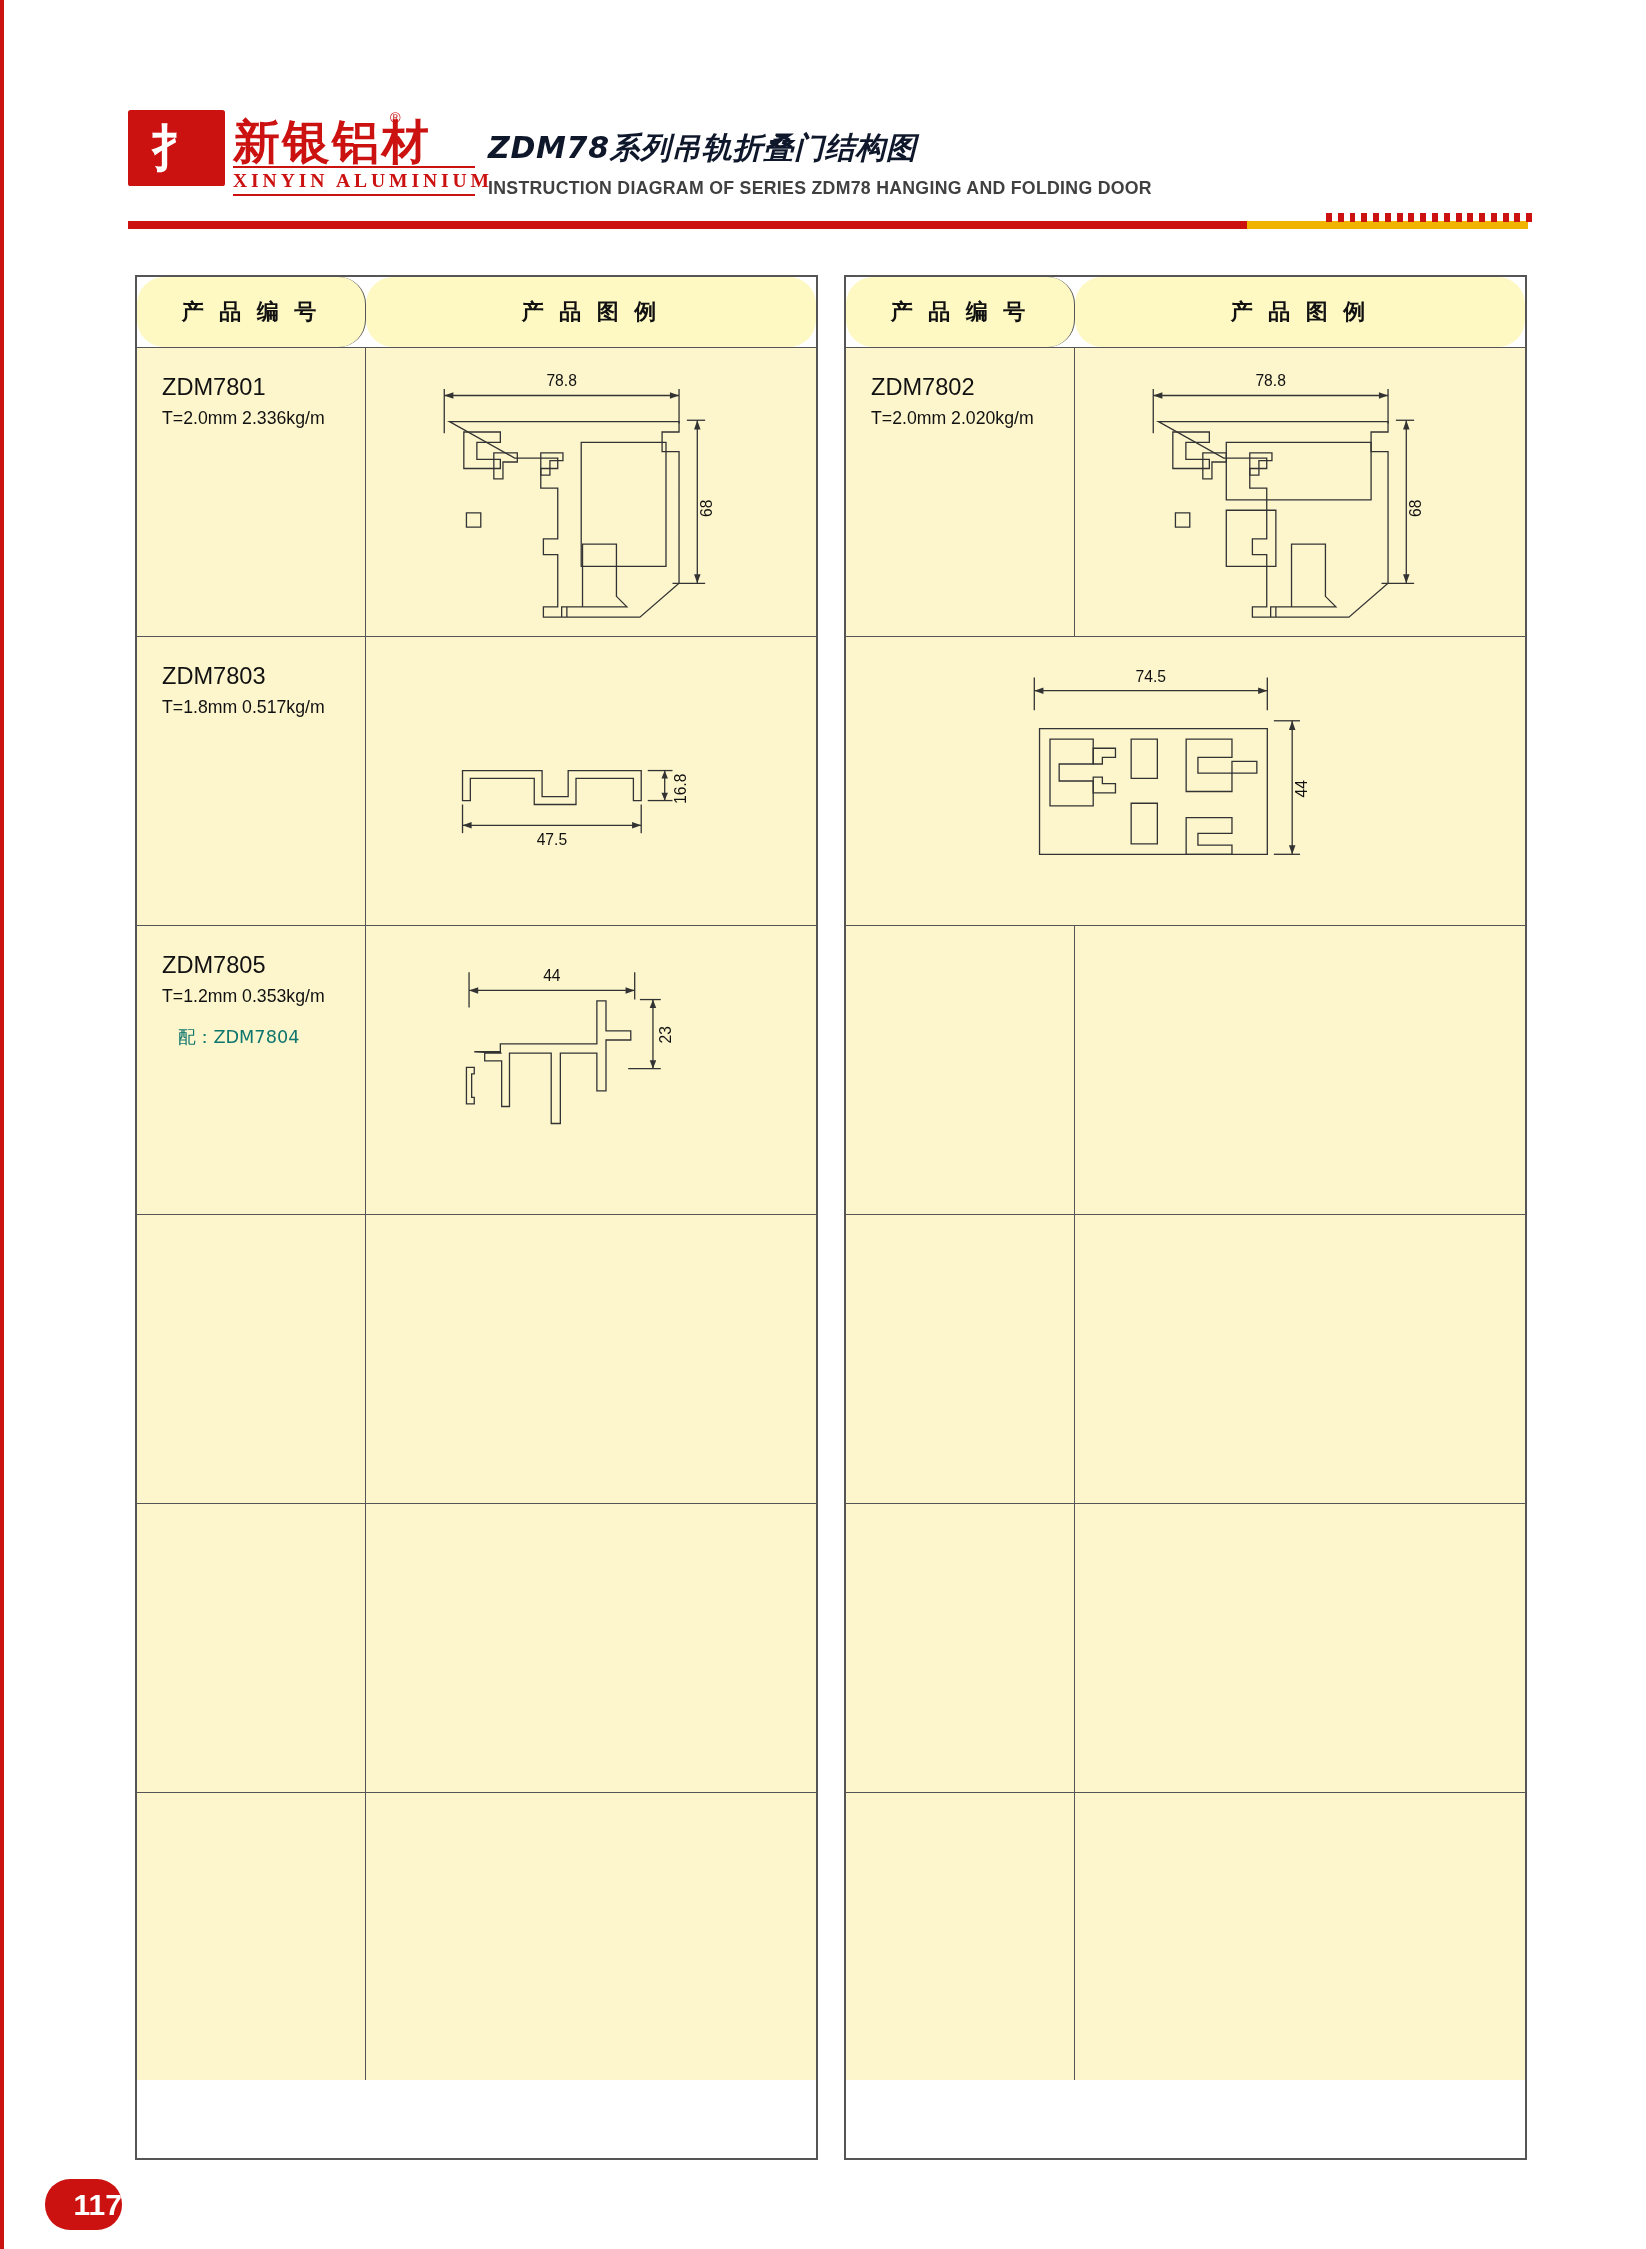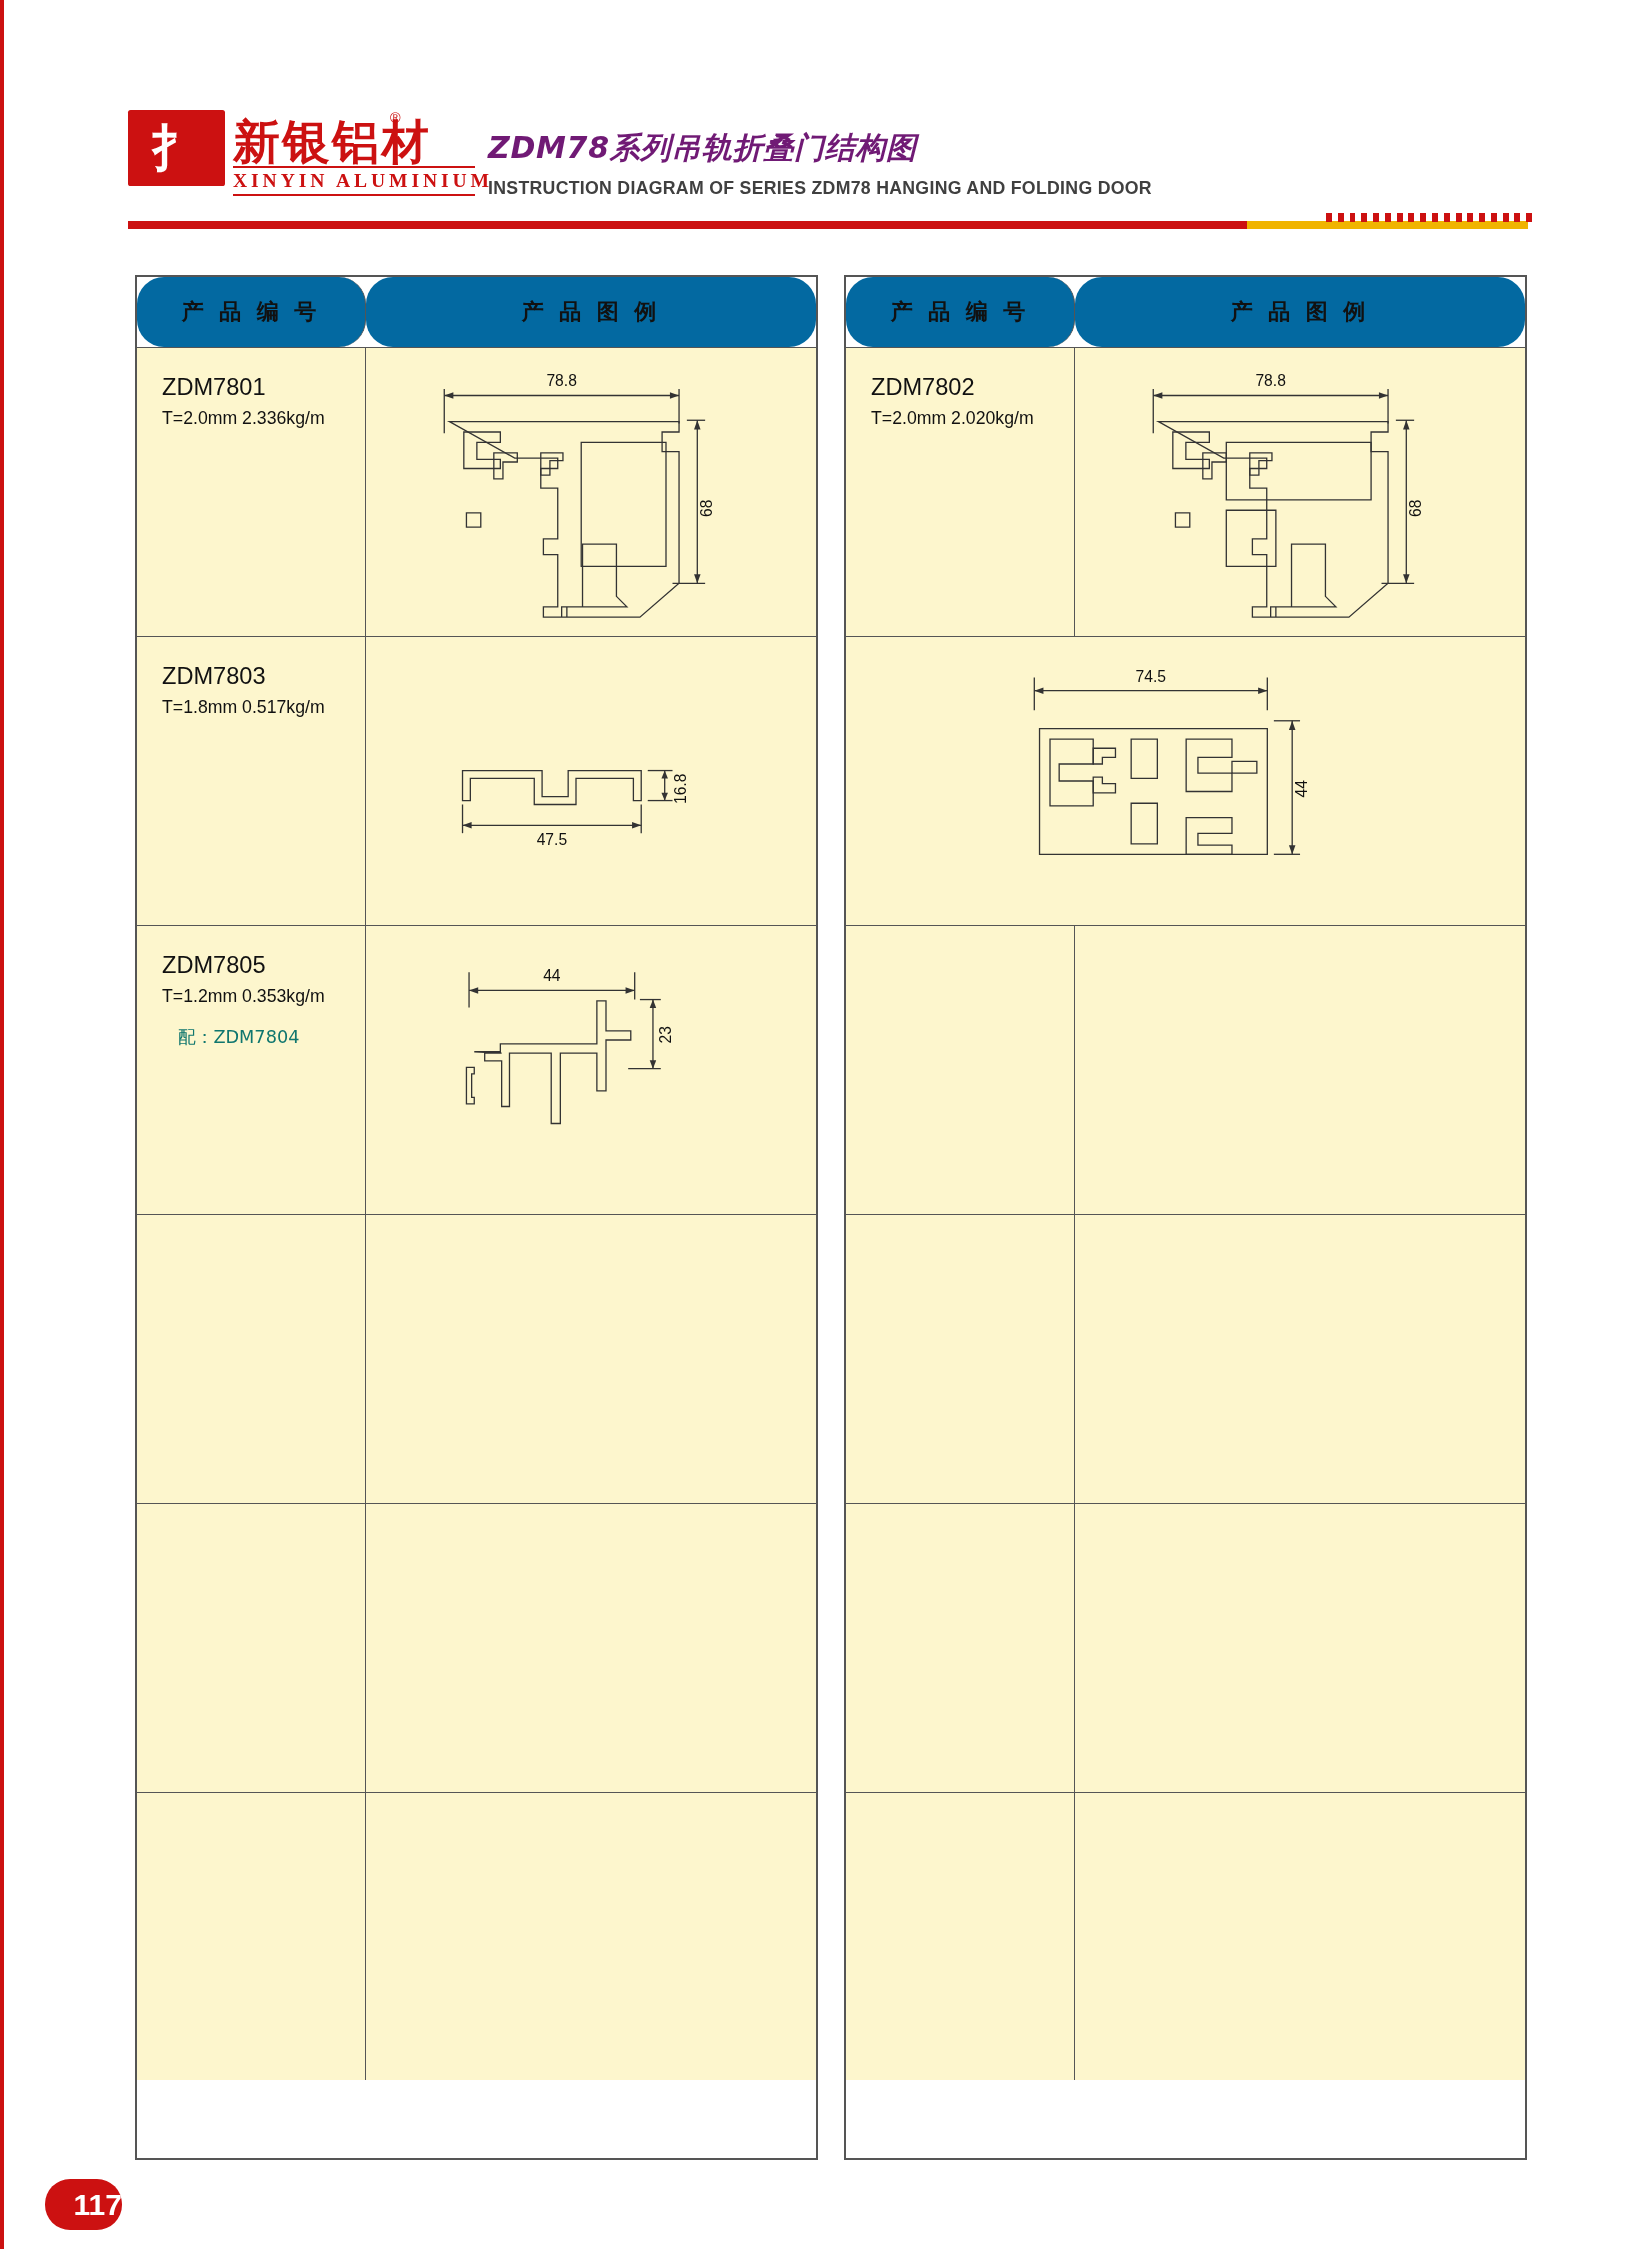--- a/index.html
+++ b/index.html
@@ -105,21 +105,21 @@
     background: #cc1111;
   }
   .title-cn {
     position: absolute;
     left: 484px;
     top: 128px;
     font-family: "DejaVu Sans", sans-serif;
     font-weight: bold;
     font-style: italic;
     font-size: 30px;
-    color: #701a75;
+    color: #0f172a;
     letter-spacing: 0.7px;
     white-space: nowrap;
   }
   .title-en {
     position: absolute;
     left: 484px;
     top: 178px;
     font-family: "Liberation Sans", sans-serif;
     font-weight: bold;
     font-size: 17.7px;
@@ -195,21 +195,21 @@
     border-right: 1.3px solid #555555;
     position: relative;
   }
   .cell-fig {
     flex: 1;
     position: relative;
     box-sizing: border-box;
   }
   .header-row .cell-code,
   .header-row .cell-fig {
-    background: #0369a1;
+    background: #fef9c3;
     border-radius: 27px;
   }
   .body-row .cell-code,
   .body-row .cell-fig {
     background: #fdf6cd;
   }
   .hdr-text {
     position: absolute;
     left: 0; right: 0;
     top: 50%;

